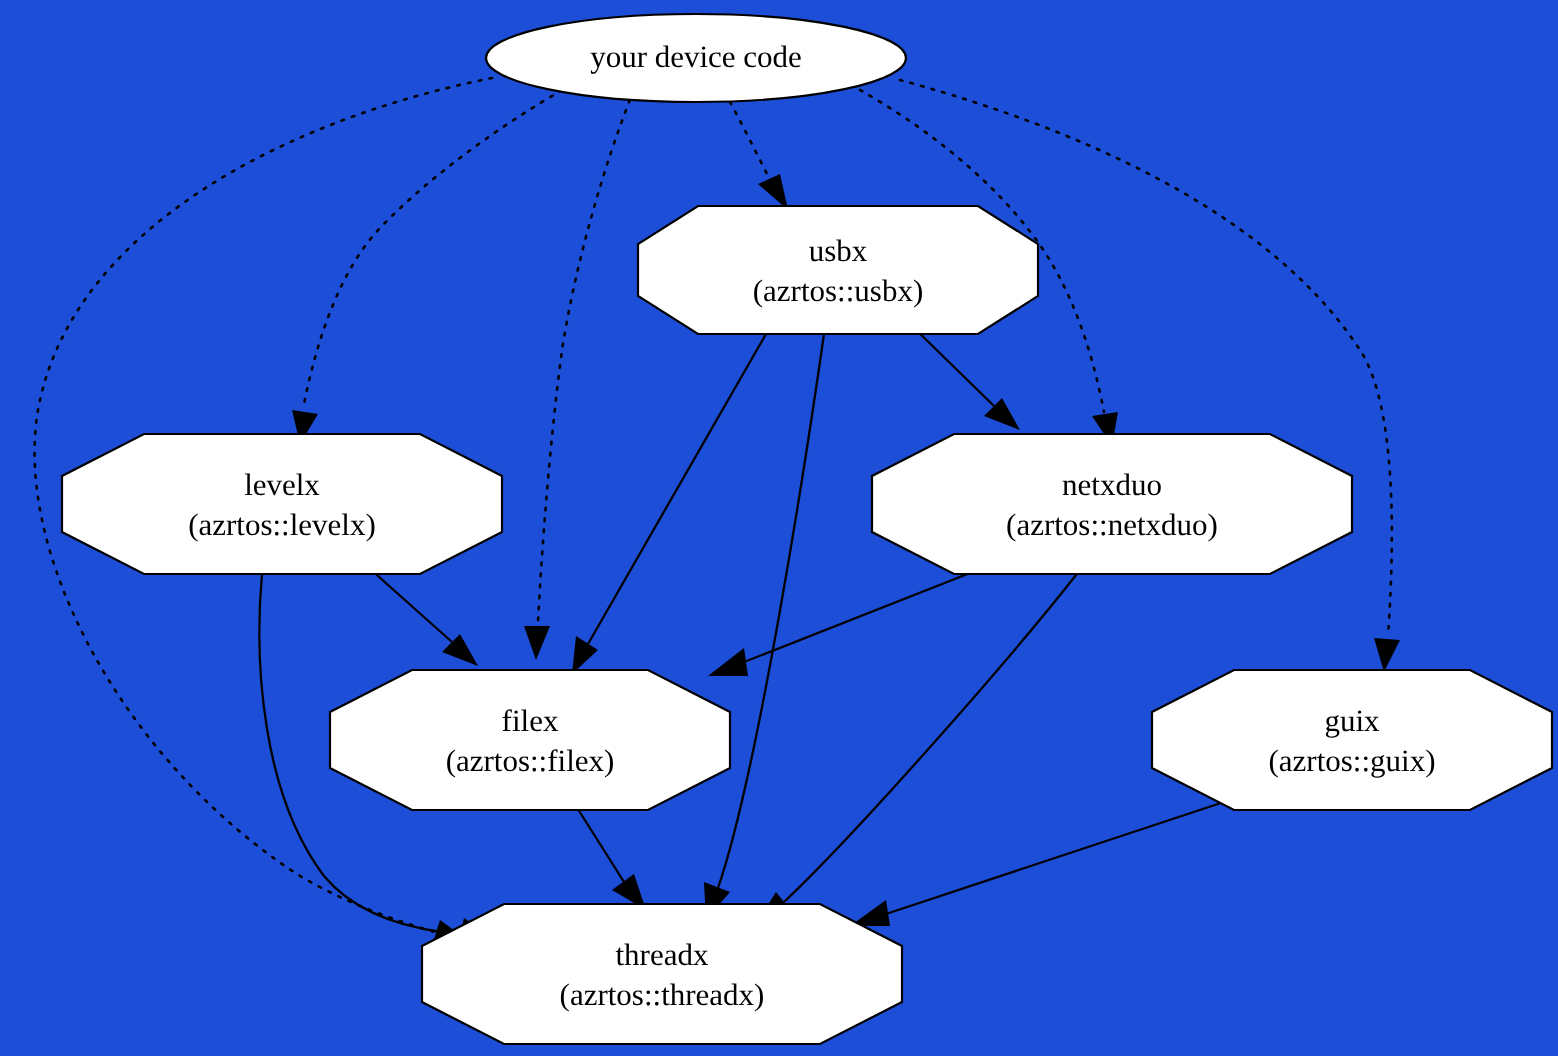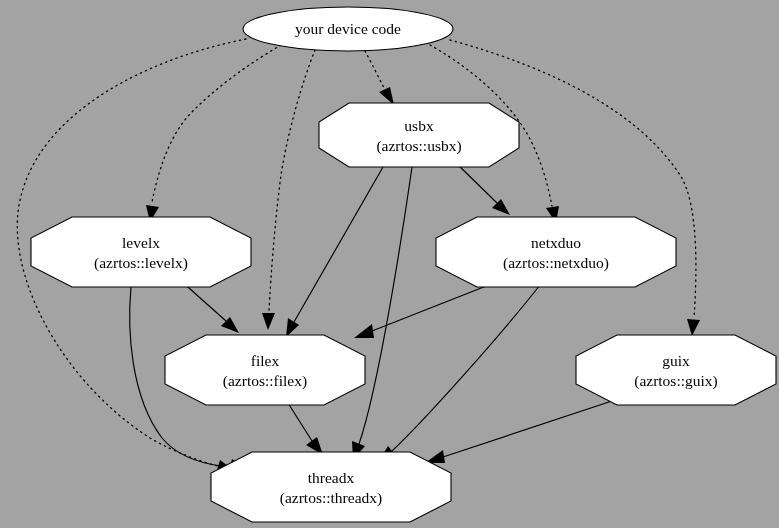--- a/index.html
+++ b/index.html
@@ -4,21 +4,21 @@
 <style>
   html, body {
     margin: 0;
     padding: 0;
     background: #ffffff;
   }
   #canvas {
     position: relative;
     width: 779px;
     height: 528px;
-    background: #a3a3a3;
+    background: #1d4ed8;
     overflow: hidden;
     font-family: "Liberation Serif", "DejaVu Serif", serif;
   }
   svg#graph {
     position: absolute;
     top: 0;
     left: 0;
     width: 779px;
     height: 528px;
   }

